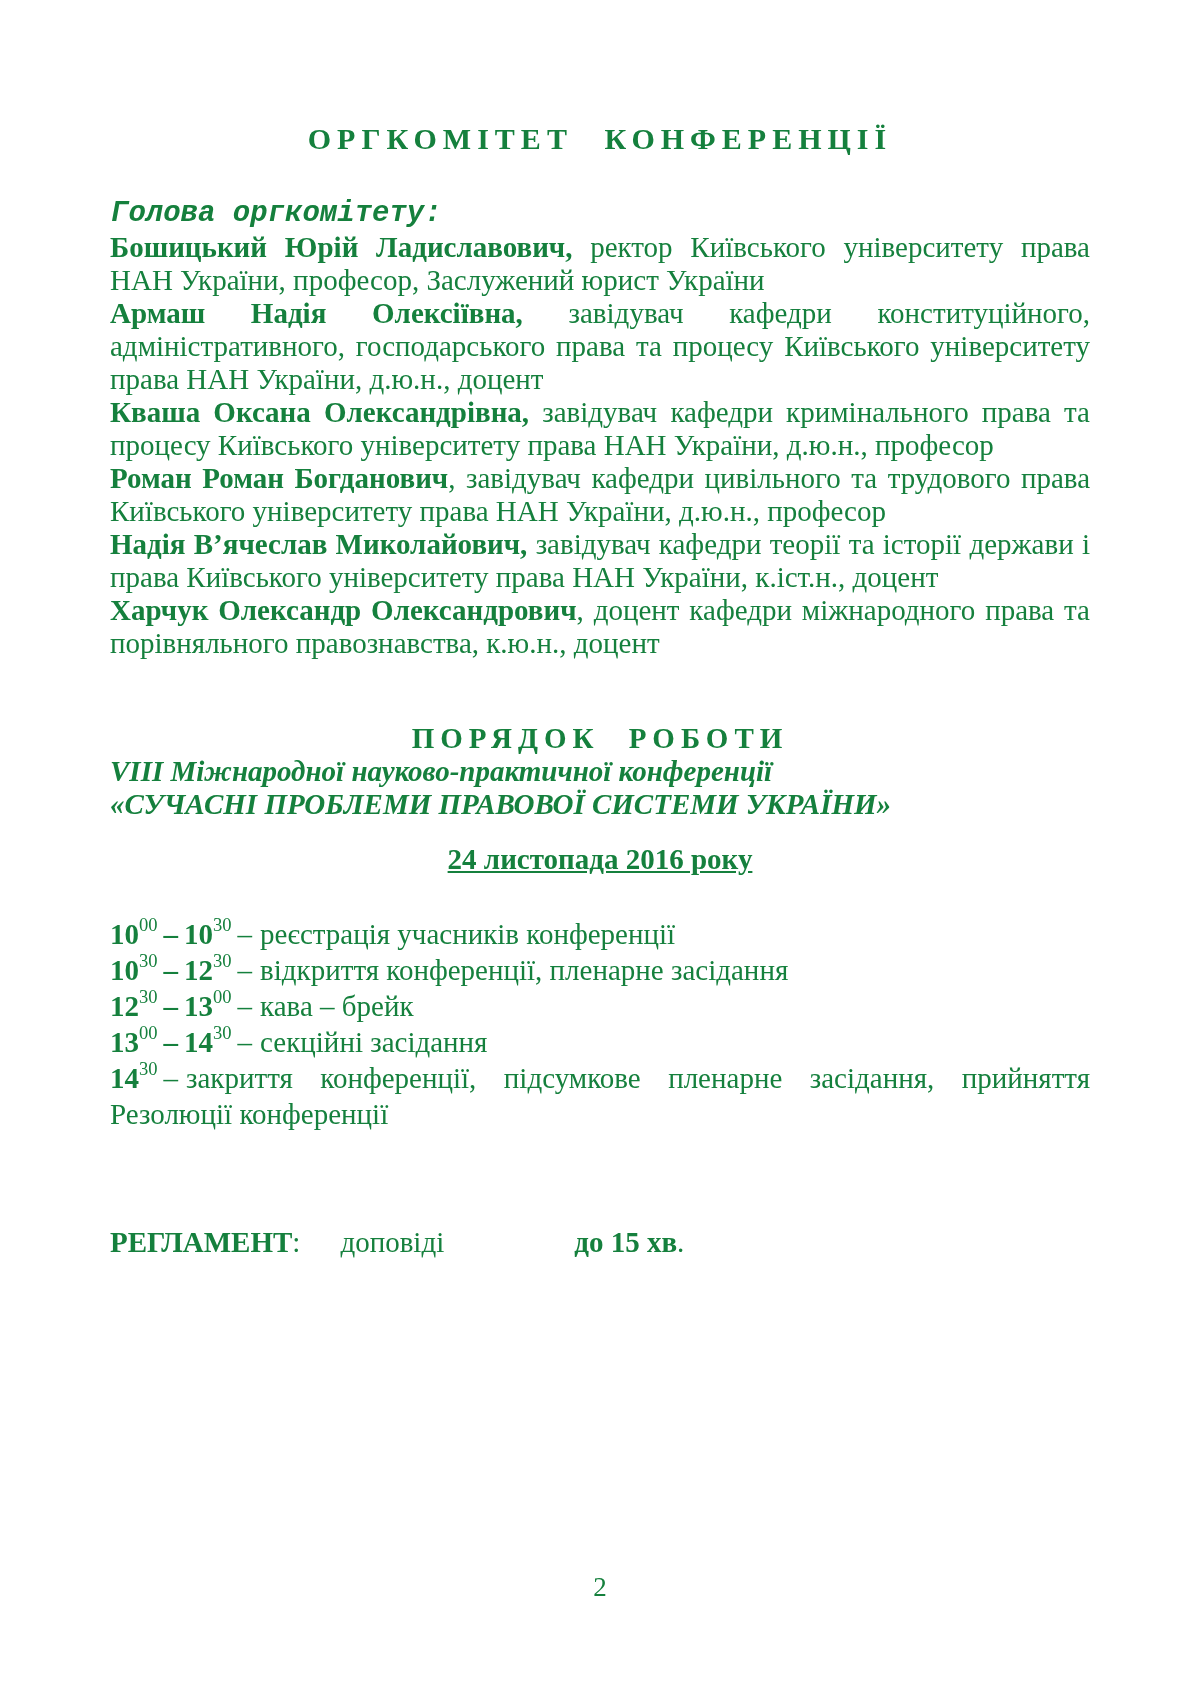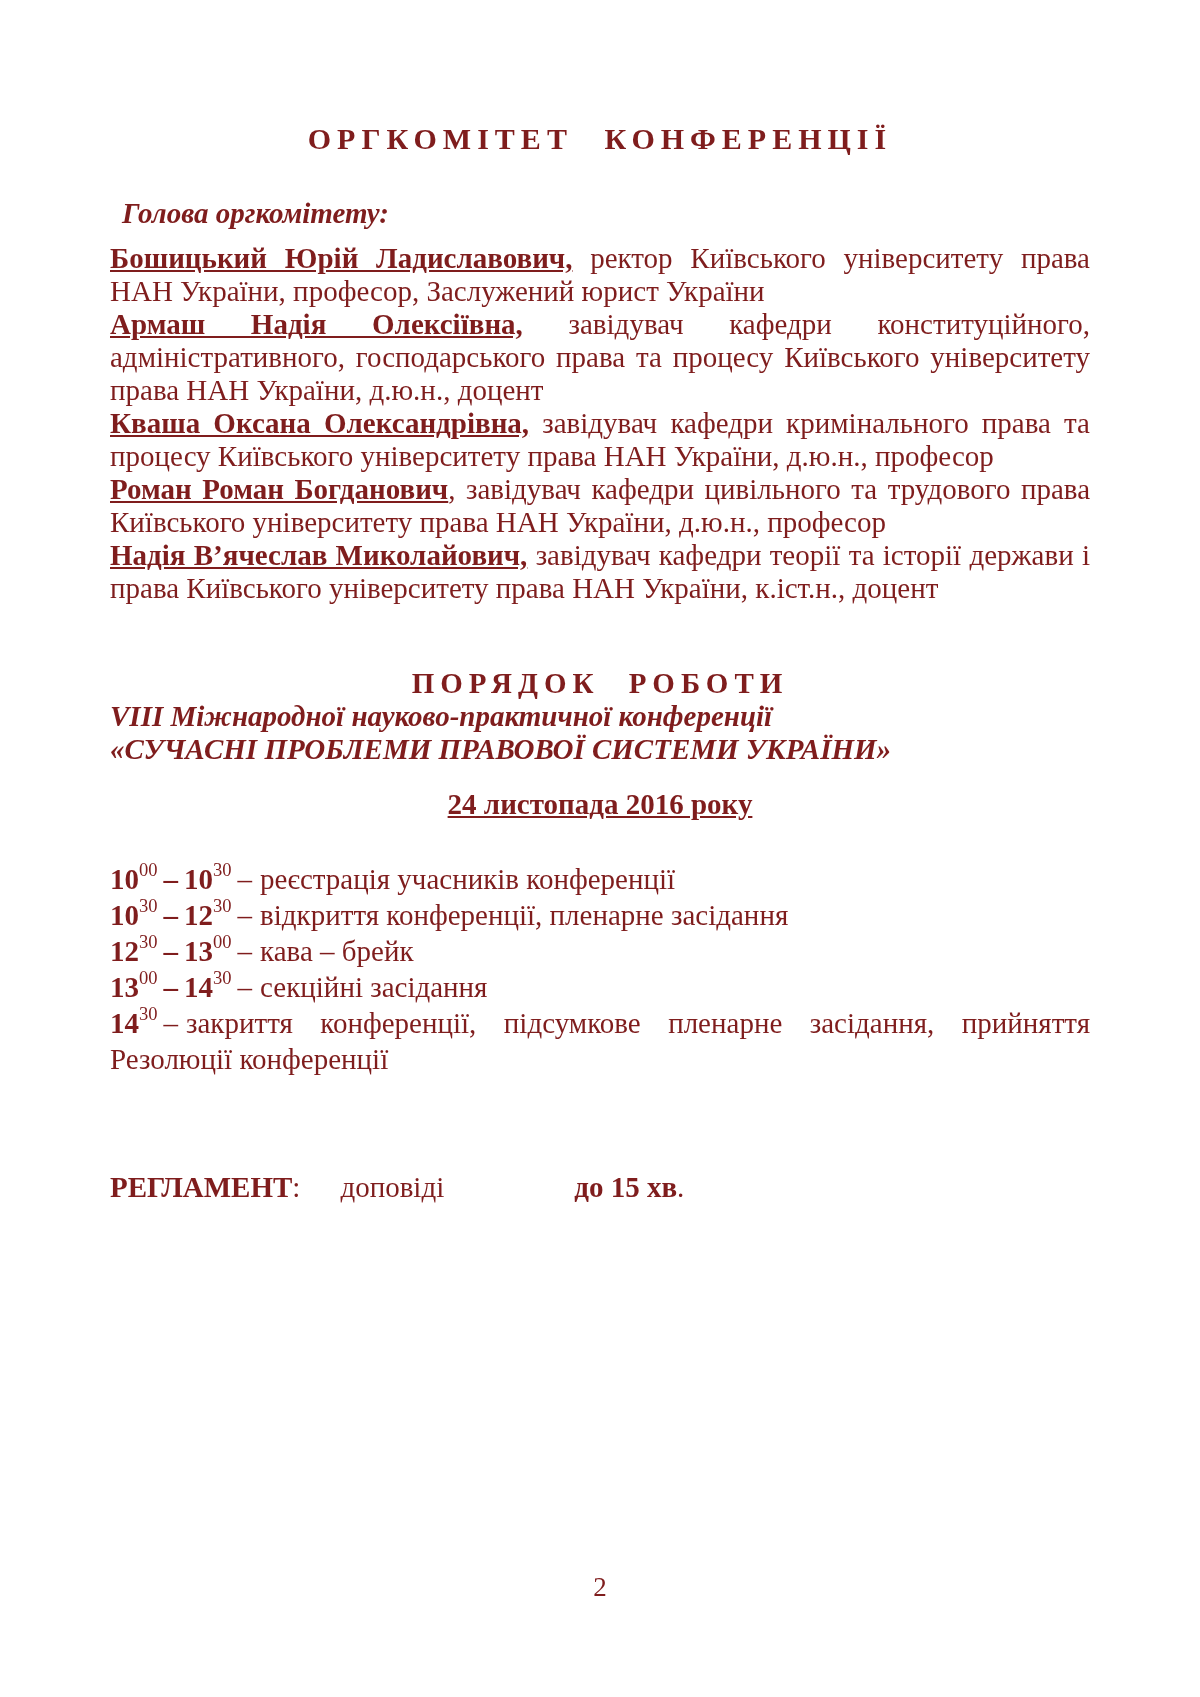--- a/index.html
+++ b/index.html
@@ -3,48 +3,49 @@
 <meta charset="utf-8">
 <style>
   html, body { margin: 0; padding: 0; background: #ffffff; }
   .page {
     position: relative;
     width: 1200px;
     height: 1697px;
     box-sizing: border-box;
     padding: 122px 110px 0 110px;
     background: #ffffff;
-    color: #7f1d1d;
+    color: #15803d;
     font-family: "Liberation Serif", "DejaVu Serif", serif;
     font-size: 29px;
     line-height: 33px;
     overflow: hidden;
   }
   .doc-title {
     margin: 0;
     text-align: center;
     font-size: 30px;
     font-weight: bold;
     letter-spacing: 6px;
     word-spacing: 18px;
     white-space: nowrap;
   }
   .section-heading {
-    margin: 12px;
+    margin: 1px;
     font-weight: bold;
     font-style: italic;
+    font-family: Liberation Mono, monospace;
   }
   .chair-heading { margin-top: 42px; }
   .members-heading { margin-top: 27px; }
   .members-heading .colon { font-style: normal; font-weight: normal; }
   .para {
     margin: 0;
     text-align: justify;
   }
-  .para b { font-weight: bold; text-decoration: underline; }
+  .para b { font-weight: bold; }
   .agenda-title {
     margin: 62px 0 0 0;
     text-align: center;
     font-size: 29px;
     font-weight: bold;
     letter-spacing: 6px;
     word-spacing: 16px;
     white-space: nowrap;
   }
   .agenda-sub {
@@ -102,20 +103,21 @@
   <h1 class="doc-title">ОРГКОМІТЕТ КОНФЕРЕНЦІЇ</h1>
 
   <p class="section-heading chair-heading">Голова оргкомітету:</p>
   <p class="para"><b>Бошицький Юрій Ладиславович,</b><span> ректор Київського університету права НАН України, професор, Заслужений юрист України</span></p>
 
 
   <p class="para"><b>Армаш Надія Олексіївна,</b><span> завідувач кафедри конституційного, адміністративного, господарського права та процесу Київського університету права НАН України, д.ю.н., доцент</span></p>
   <p class="para"><b>Кваша Оксана Олександрівна,</b><span> завідувач кафедри кримінального права та процесу Київського університету права НАН України, д.ю.н., професор</span></p>
   <p class="para"><b>Роман Роман Богданович</b><span>, завідувач кафедри цивільного та трудового права Київського університету права НАН України, д.ю.н., професор</span></p>
   <p class="para"><b>Надія В’ячеслав Миколайович,</b><span> завідувач кафедри теорії та історії держави і права Київського університету права НАН України, к.іст.н., доцент</span></p>
+  <p class="para"><b>Харчук Олександр Олександрович</b><span>, доцент кафедри міжнародного права та порівняльного правознавства, к.ю.н., доцент</span></p>
 
   <h2 class="agenda-title">ПОРЯДОК РОБОТИ</h2>
   <p class="agenda-sub">VIII Міжнародної науково-практичної конференції</p>
   <p class="agenda-sub">«СУЧАСНІ ПРОБЛЕМИ ПРАВОВОЇ СИСТЕМИ УКРАЇНИ»</p>
   <p class="agenda-date"><span>24 листопада 2016 року</span></p>
 
   <div class="schedule">
     <p class="sched-line"><span class="time"><span>10</span><sup>00</sup><span class="tsep">–</span><span>10</span><sup>30</sup></span><span class="asep">–</span><span>реєстрація учасників конференції</span></p>
     <p class="sched-line"><span class="time"><span>10</span><sup>30</sup><span class="tsep">–</span><span>12</span><sup>30</sup></span><span class="asep">–</span><span>відкриття конференції, пленарне засідання</span></p>
     <p class="sched-line"><span class="time"><span>12</span><sup>30</sup><span class="tsep">–</span><span>13</span><sup>00</sup></span><span class="asep">–</span><span>кава – брейк</span></p>

